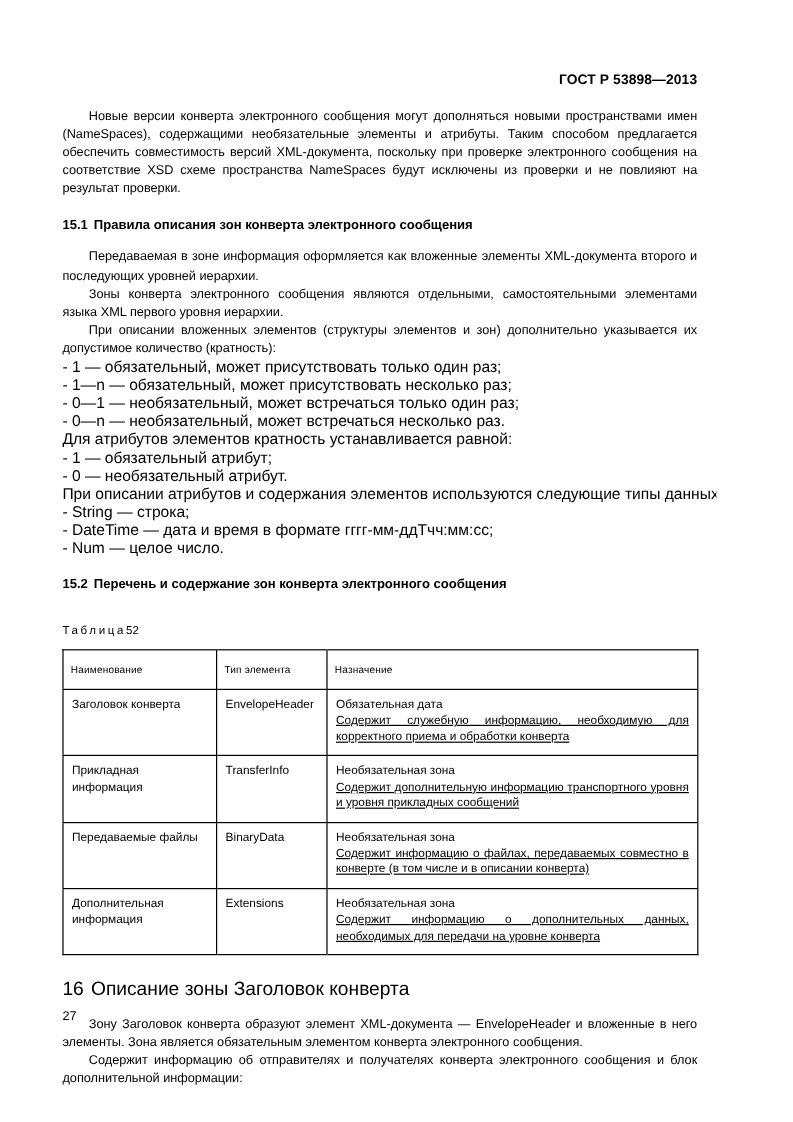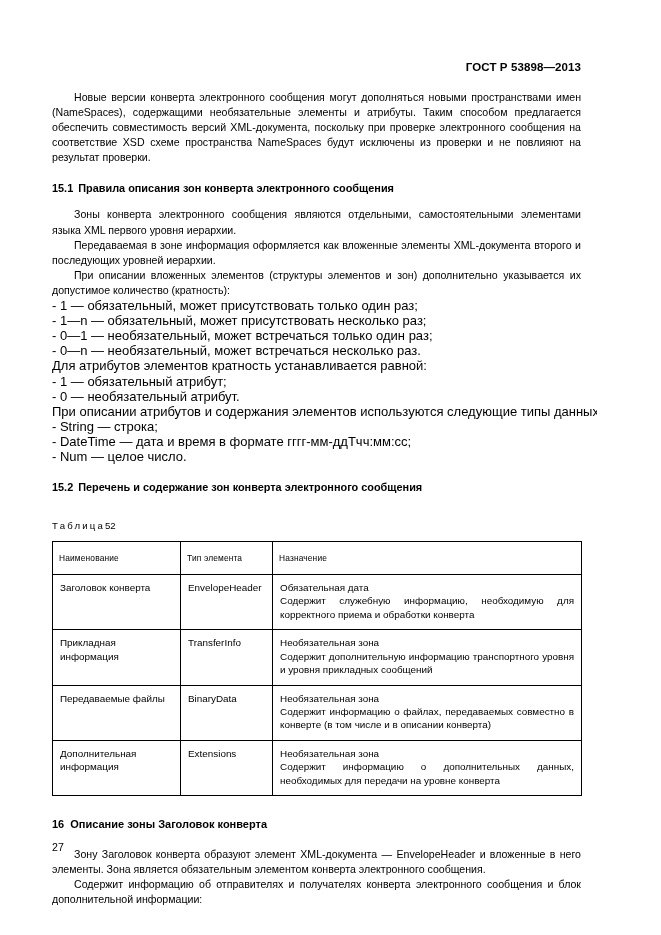--- a/index.html
+++ b/index.html
@@ -69,22 +69,22 @@
     font-size: 10.9px;
     font-weight: bold;
     line-height: 15px;
     margin: 0;
     padding: 0;
   }
   h2.sec-heading .num {
     margin-right: 5px;
   }
   h2.big-heading {
-    font-size: 11px;
-    font-weight: bold;
+    font-size: 16px;
+    font-weight: normal;
     line-height: 17px;
     margin: 0;
     padding: 0;
   }
   h2.big-heading .num {
     margin-right: 6px;
   }
 
   .table-caption {
     font-size: 9.6px;
@@ -127,21 +127,21 @@
     padding: 6px 7px 8px 7px;
     border-right: 1px solid #000;
     border-bottom: 1px solid #000;
   }
   table.zones td:last-child { border-right: none; }
   table.zones tr:last-child td { border-bottom: none; }
 
   td.c-name { text-align: justify; text-justify: inter-word; }
   td.c-desc .d1 { margin: 0; }
   td.c-desc .d2 { margin: 0; text-align: justify; text-justify: inter-word; }
-  td.c-desc .d2.lastleft { text-align-last: left; }
+  td.c-desc .d2.lastleft { text-align-last: left; text-decoration: underline; }
 
   
   .page-number {
     position: absolute;
     left: 52px;
     top: 840px;
     width: 529px;
     text-align: left;
     font-size: 10.6px;
     line-height: 14px;
@@ -165,23 +165,23 @@
     <p class="para indent last-left">Новые версии конверта электронного сообщения могут дополняться новыми пространствами имен (NameSpaces), содержащими необязательные элементы и атрибуты. Таким способом предлагается обеспечить совместимость версий XML-документа, поскольку при проверке электронного сообщения на соответствие XSD схеме пространства NameSpaces будут исключены из проверки и не повлияют на результат проверки.</p>
 
     <div class="spacer-16"></div>
 
     <h2 class="sec-heading">
       <span class="num">15.1</span><span>Правила описания зон конверта электронного сообщения</span>
     </h2>
 
     <div class="spacer-11"></div>
 
+    <p class="para indent last-left">Передаваемая в зоне информация оформляется как вложенные элементы XML-документа второго и последующих уровней иерархии.</p>
+
     <p class="para indent last-left">Зоны конверта электронного сообщения являются отдельными, самостоятельными элементами языка XML первого уровня иерархии.</p>
-
-    <p class="para indent last-left">Передаваемая в зоне информация оформляется как вложенные элементы XML-документа второго и последующих уровней иерархии.</p>
 
 
     <p class="para indent last-left">При описании вложенных элементов (структуры элементов и зон) дополнительно указывается их допустимое количество (кратность):</p>
 
     <p class="line">- 1 — обязательный, может присутствовать только один раз;</p>
     <p class="line">- 1—n — обязательный, может присутствовать несколько раз;</p>
     <p class="line">- 0—1 — необязательный, может встречаться только один раз;</p>
     <p class="line">- 0—n — необязательный, может встречаться несколько раз.</p>
 
     <p class="line">Для атрибутов элементов кратность устанавливается равной:</p>

